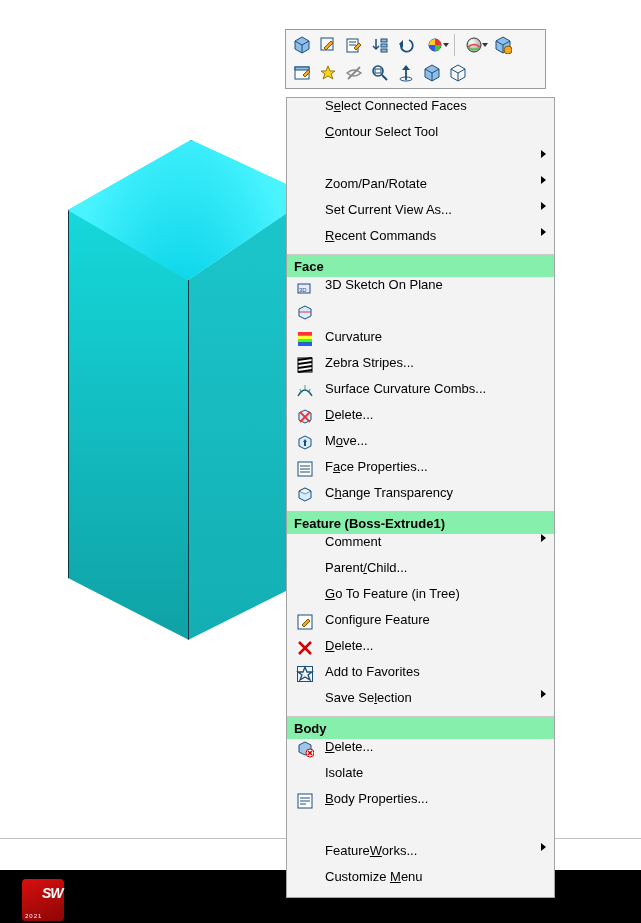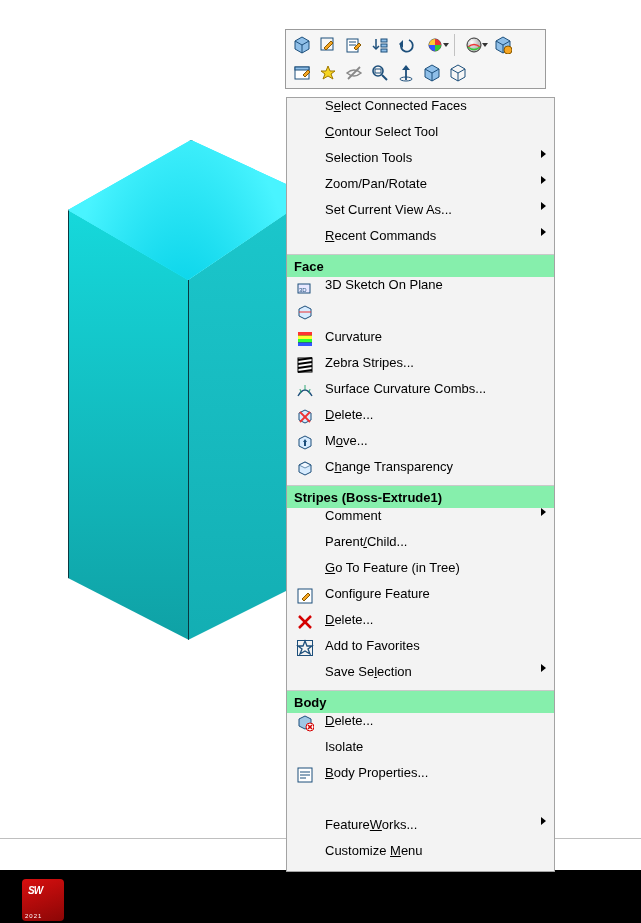--- a/index.html
+++ b/index.html
@@ -46,25 +46,25 @@
     height: 42px;
     margin-left: 22px;
     margin-bottom: 2px;
     background: linear-gradient(160deg,#d80f0f 0%,#8b0606 100%);
     border-radius: 4px;
     position: relative;
     box-shadow: 0 1px 2px rgba(0,0,0,0.5);
   }
   .sw-icon span.sw {
     position: absolute;
-    left: 6px;
+    left: 20px;
     top: 6px;
     color: #fff;
     font-weight: bold;
-    font-size: 10px;
+    font-size: 14px;
     letter-spacing: -1px;
     font-style: italic;
   }
   .sw-icon span.yr {
     position: absolute;
     left: 3px;
     bottom: 2px;
     color: #fff;
     font-size: 6px;
     letter-spacing: 1px;
@@ -317,21 +317,20 @@
     <div class="menu-item">
       <span class="icon-slot"></span>
       <span class="label">S<u>e</u>lect Connected Faces</span>
     </div>
     <div class="menu-item">
       <span class="icon-slot"></span>
       <span class="label"><u>C</u>ontour Select Tool</span>
     </div>
     <div class="menu-item">
       <span class="icon-slot"></span>
-      <span class="label">Selection Tools</span>
       <span class="arrow"></span>
     </div>
     <div class="menu-item">
       <span class="icon-slot"></span>
       <span class="label">Zoom/Pan/Rotate</span>
       <span class="arrow"></span>
     </div>
     <div class="menu-item">
       <span class="icon-slot"></span>
       <span class="label">Set Current View As...</span>
@@ -394,26 +393,34 @@
       <span class="icon-slot">
         <svg viewBox="0 0 18 18">
           <use href="#ic-move"></use>
         </svg>
       </span>
       <span class="label">M<u>o</u>ve...</span>
     </div>
     <div class="menu-item">
       <span class="icon-slot">
         <svg viewBox="0 0 18 18">
+          <use href="#ic-faceprops"></use>
+        </svg>
+      </span>
+      <span class="label">F<u>a</u>ce Properties...</span>
+    </div>
+    <div class="menu-item">
+      <span class="icon-slot">
+        <svg viewBox="0 0 18 18">
           <use href="#ic-transparency"></use>
         </svg>
       </span>
       <span class="label">C<u>h</u>ange Transparency</span>
     </div>
-    <div class="section-header">Stripes (Boss-Extrude1)</div>
+    <div class="section-header">Feature (Boss-Extrude1)</div>
     <div class="menu-item">
       <span class="icon-slot"></span>
       <span class="label">Comment</span>
       <span class="arrow"></span>
     </div>
     <div class="menu-item">
       <span class="icon-slot"></span>
       <span class="label">Parent<u>/</u>Child...</span>
     </div>
     <div class="menu-item">

